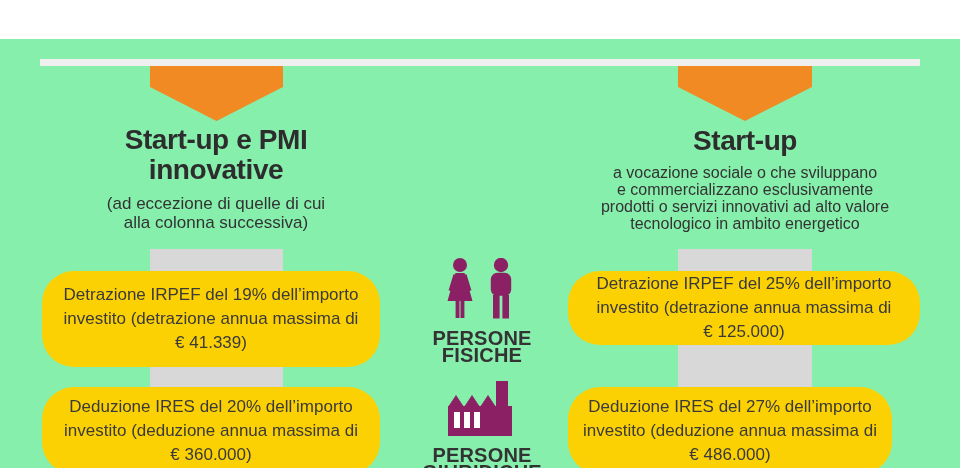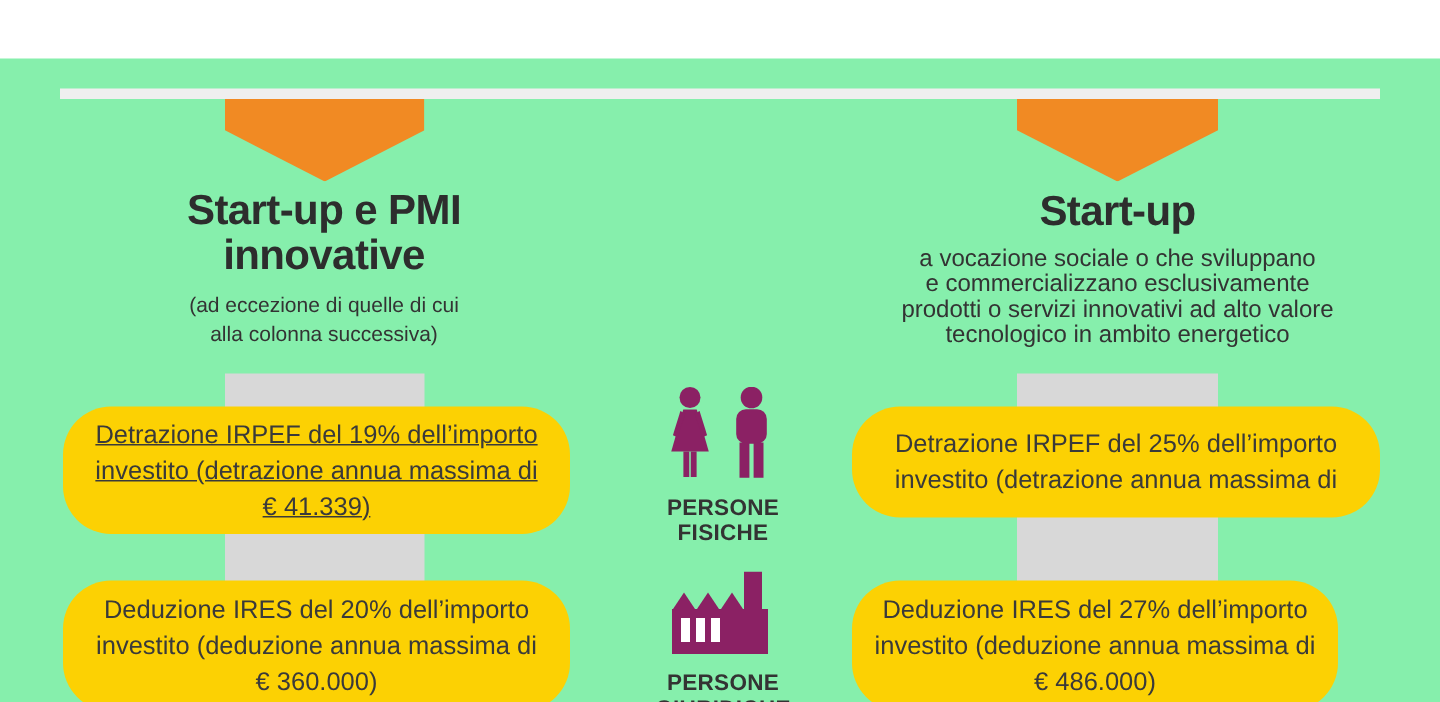--- a/index.html
+++ b/index.html
@@ -21,38 +21,38 @@
 
   .gray-col{position:absolute; top:210px; height:258px; background:var(--column-gray);}
   .gray-col-left{left:150px; width:133px;}
   .gray-col-right{left:678px; width:134px;}
 
   .col-header{position:absolute; text-align:center; color:var(--text-dark);}
   .col-header.left{left:41px; top:86px; width:350px;}
   .col-header.right{left:570px; top:87px; width:350px;}
   .col-title{font-size:28px; font-weight:bold; line-height:30px; letter-spacing:-0.4px;}
   .col-title span{display:block;}
-  .col-sub{margin-top:9px; font-size:14px; line-height:19px; color:#333;}
+  .col-sub{margin-top:9px; font-size:17px; line-height:19px; color:#333;}
   .col-header.right .col-sub{font-size:16px; line-height:17px; margin-top:8px;}
   .col-sub span{display:block;}
 
   .box{position:absolute; background:var(--yellow); border-radius:32px;
     color:var(--text-body); font-size:17px; line-height:24px;
     display:flex; flex-direction:column; justify-content:center; text-align:center;}
   .box span{display:block;}
-  .box-l1{left:42px; top:232px; width:338px; height:85px;text-decoration:underline;}
+  .box-l1{left:42px; top:232px; width:338px; height:96px;}
   .box-l2{left:42px; top:348px; width:338px; height:87px;text-align:center;}
   .box-r1{left:568px; top:232px; width:352px; height:74px;}
   .box-r2{left:568px; top:348px; width:324px; height:87px;text-align:center;}
 
   .icon{position:absolute; color:var(--purple);}
   .icon-persons{left:445px; top:219px;}
   .icon-factory{left:448px; top:342px;}
   .center-label{position:absolute; left:412px; width:140px; text-align:center;
-    font-weight:bold; font-size:15px; line-height:17px; color:#333; letter-spacing:0.2px;}
+    font-weight:bold; font-size:20px; line-height:17px; color:#333; letter-spacing:0.2px;}
   .label-fisiche{top:291px;}
   .label-giuridiche{top:408px;}
   .center-label span{display:block;}
 
   .bottom-tip{position:absolute; left:462px; top:456px; width:56px; height:12px;
     background:var(--orange); clip-path:polygon(50% 0,100% 100%,0 100%);}
 </style>
 </head>
 <body>
 
@@ -97,20 +97,21 @@
 
   <div class="box box-l2">
     <span>Deduzione IRES del 20% dell’importo</span>
     <span>investito (deduzione annua massima di</span>
     <span>€ 360.000)</span>
   </div>
 
   <div class="box box-r1">
     <span>Detrazione IRPEF del 25% dell’importo</span>
     <span>investito (detrazione annua massima di</span>
+    <span>€ 125.000)</span>
   </div>
 
   <div class="box box-r2">
     <span>Deduzione IRES del 27% dell’importo</span>
     <span>investito (deduzione annua massima di</span>
     <span>€ 486.000)</span>
   </div>
 
   <span class="icon icon-persons">
     <svg width="72" height="63" viewBox="0 0 72 63" fill="currentColor" xmlns="http://www.w3.org/2000/svg">

